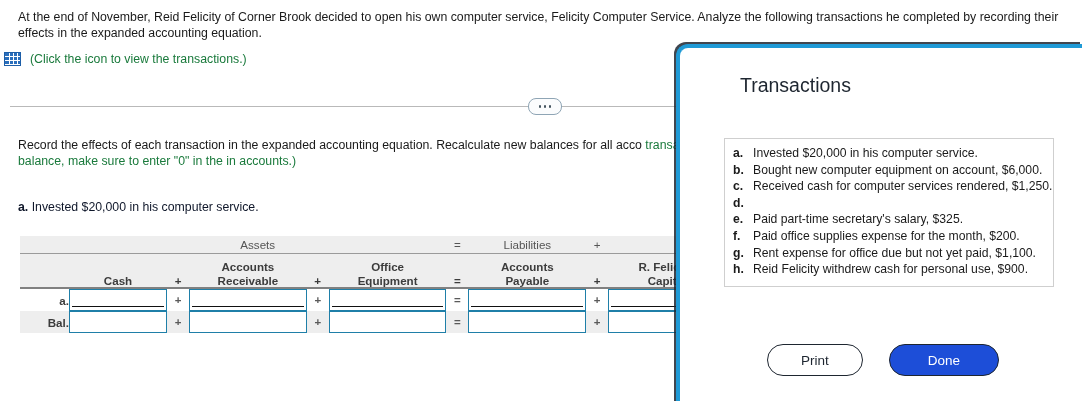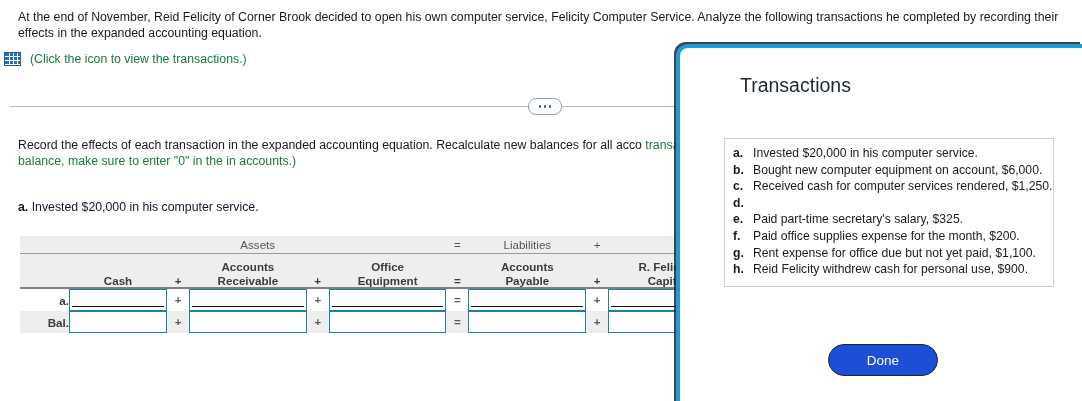--- a/index.html
+++ b/index.html
@@ -504,15 +504,16 @@
       <span class="trans-key">g.</span>
       <span class="trans-text">Rent expense for office due but not yet paid, $1,100.</span>
     </div>
     <div class="trans-item">
       <span class="trans-key">h.</span>
       <span class="trans-text">Reid Felicity withdrew cash for personal use, $900.</span>
     </div>
   </div>
 
   <div class="modal-buttons">
+    <div class="btn btn-print">Print</div>
     <div class="btn btn-done">Done</div>
   </div>
 </div>
 
 </body></html>

